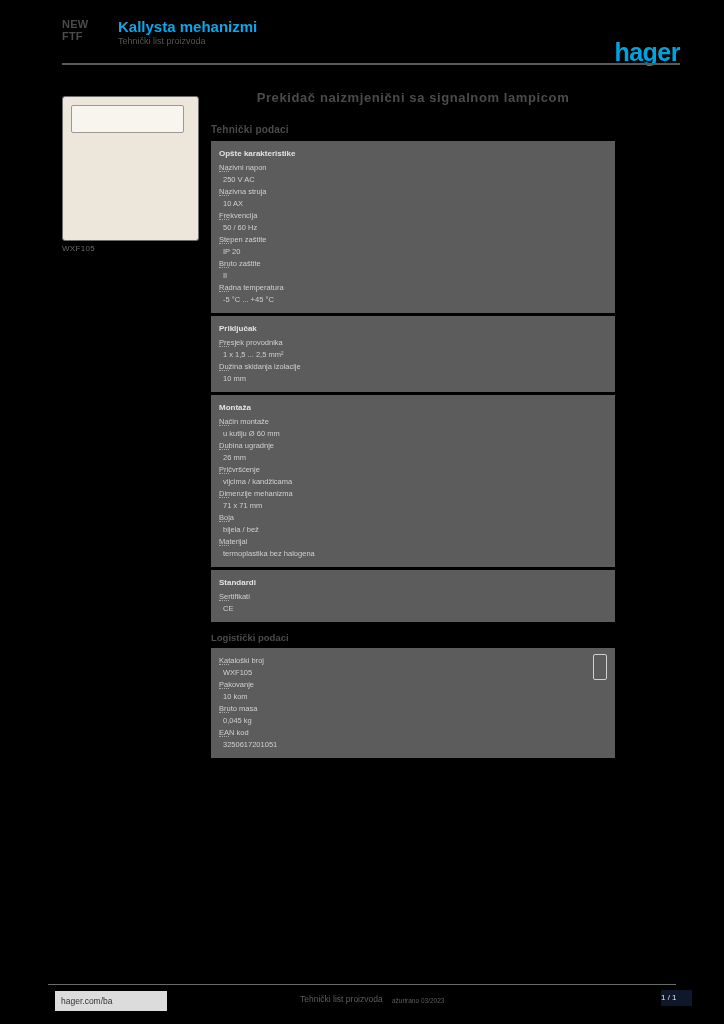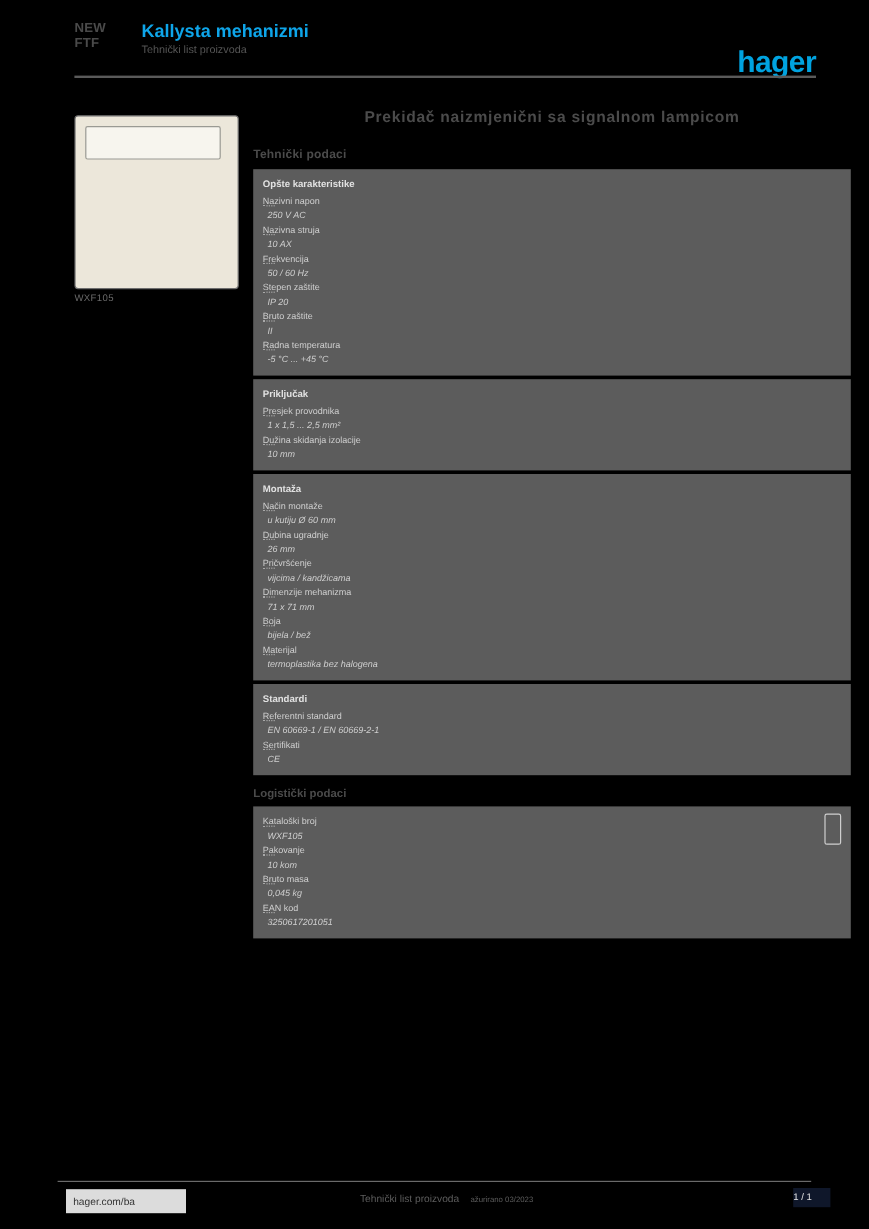--- a/index.html
+++ b/index.html
@@ -106,21 +106,21 @@
     font-size: 8px;
     color: #6a6a6a;
     letter-spacing: 0.3px;
   }
 
   
   .content {
     position: absolute;
     left: 211px;
     top: 90px;
-    width: 498px;
+    width: 404px;
   }
   .product-name {
     font-size: 13px;
     line-height: 16px;
     font-weight: bold;
     color: #4b4b4b;
     letter-spacing: 0.6px;
     text-align: center;
     margin-bottom: 18px;
   }
@@ -155,21 +155,20 @@
   .row .dots {
     flex: 1 1 auto;
     border-bottom: 1px dotted #a9a9a9;
     transform: translateY(-2px);
     min-width: 10px;
   }
   .row .val {
     flex: 0 0 auto;
     white-space: nowrap;
     padding-left: 4px;
-    font-style: italic;
   }
 
   .sub-title {
     font-size: 8px;
     font-weight: bold;
     color: #e2e2e2;
     margin: 2px 0 3px 0;
   }
 
   .grid-rows .row { padding: 0.5px 0; flex-direction: column; }
@@ -197,21 +196,21 @@
     left: 48px;
     top: 984px;
     width: 628px;
     height: 1px;
     background: #6a6a6a;
   }
   .footer-url {
     position: absolute;
     left: 55px;
     top: 991px;
-    width: 100px;
+    width: 112px;
     height: 20px;
     background: #dcdcdc;
     color: #333;
     font-size: 8.5px;
     line-height: 20px;
     padding-left: 6px;
     box-sizing: border-box;
   }
   .footer-center {
     position: absolute;
@@ -341,25 +340,20 @@
       <div class="row">
         <span class="key">Materijal</span>
         <span class="dots"></span>
         <span class="val">termoplastika bez halogena</span>
       </div>
     </div>
 
     <div class="block grid-rows">
       <div class="sub-title">Standardi</div>
       <div class="row">
-        <span class="key">Referentni standard</span>
-        <span class="dots"></span>
-        <span class="val">EN 60669-1 / EN 60669-2-1</span>
-      </div>
-      <div class="row">
         <span class="key">Sertifikati</span>
         <span class="dots"></span>
         <span class="val">CE</span>
       </div>
     </div>
 
     <div class="section-label">Logistički podaci</div>
     <div class="block grid-rows">
       <div class="badge"></div>
       <div class="row">

